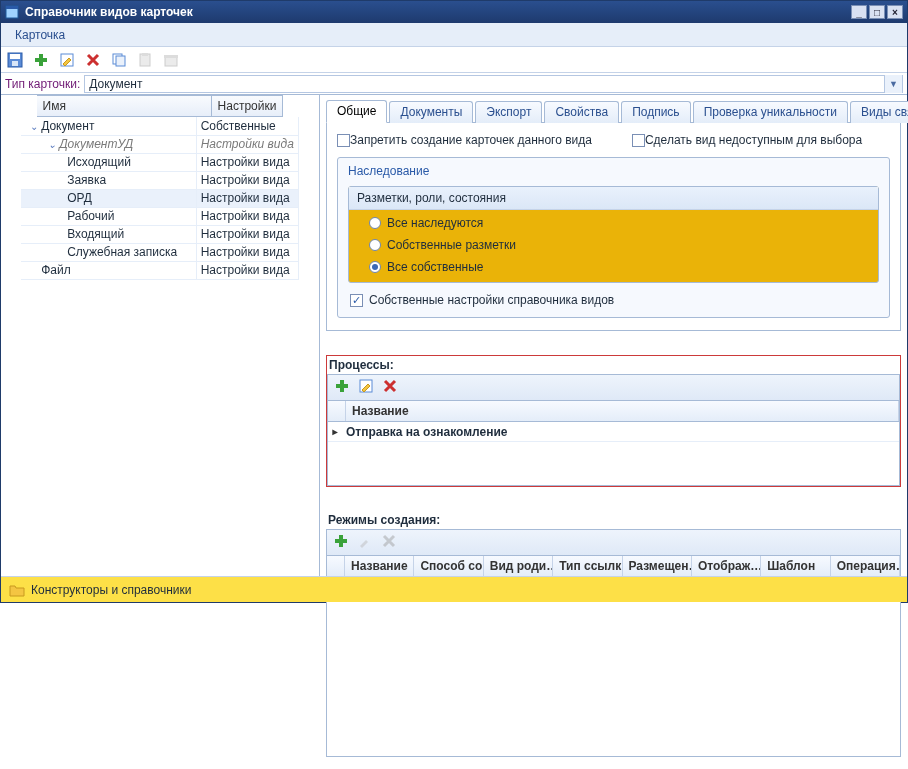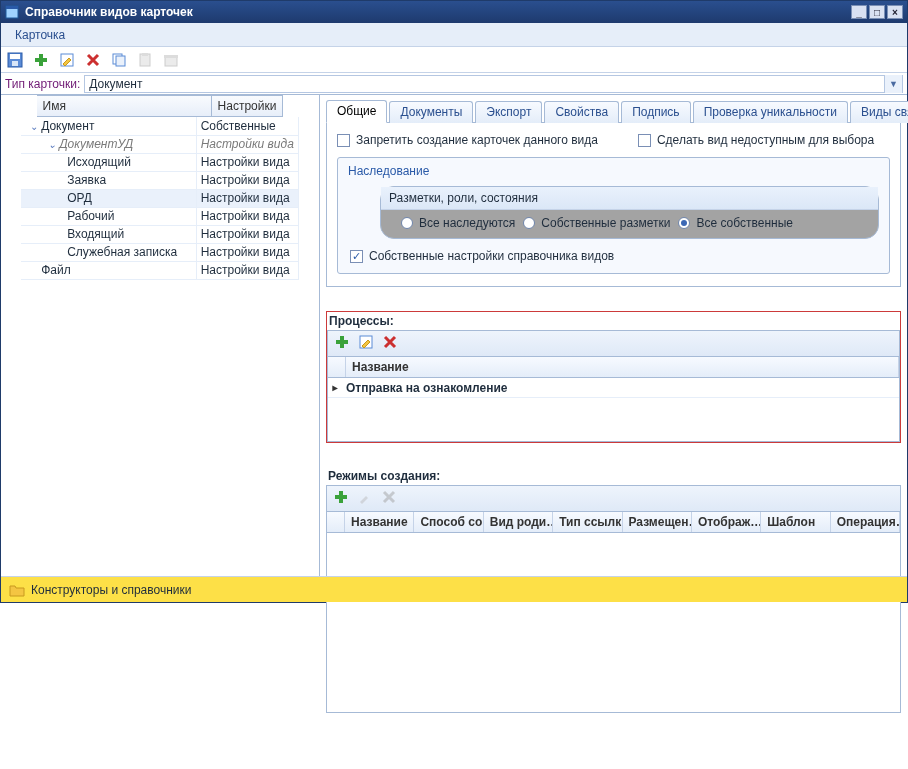--- a/index.html
+++ b/index.html
@@ -41,27 +41,27 @@
   .lvl1 { padding-left:22px; color:#7a7a7a; font-style:italic; }
   .lvl2 { padding-left:42px; }
   .cfg-italic { color:#7a7a7a; font-style:italic; }
   
   .right { flex:1; display:flex; flex-direction:column; padding:4px 6px 6px 6px; background:#fff; min-width:0; }
   .tabs { display:flex; align-items:flex-end; height:24px; border-bottom:1px solid #a6bad6; position:relative; }
   .tab { padding:3px 10px 4px 10px; border:1px solid #a6bad6; border-bottom:none; background:linear-gradient(#f7faff,#e4edf9); margin-right:2px; color:#2a4f8f; cursor:default; white-space:nowrap; position:relative; top:1px; border-radius:3px 3px 0 0; }
   .tab.active { background:#fff; color:#000; z-index:2; border-bottom:1px solid #fff; }
   .tabpage { flex:0 0 auto; border:1px solid #a6bad6; border-top:none; background:#fff; padding:10px 10px 12px 10px; }
   .chk-row { display:flex; gap:40px; margin-bottom:10px; }
-  .chk { display:flex; align-items:center; gap:6px; }
+  .chk { display:flex; align-items:center; }
   .chk .box { width:13px; height:13px; border:1px solid #7a8fb5; background:#fff; }
   .group { border:1px solid #a6bad6; border-radius:3px; padding:8px 10px 10px 10px; background:#f6f9fe; }
   .group .gtitle { color:#2a5aa8; margin:-2px 0 8px 0; }
-  .subgroup { border:1px solid #a6bad6; border-radius:14px; background:#a3a3a3;margin-left:32px; }
+  .subgroup { border:1px solid #a6bad6; border-radius:3px; background:#eab308; }
   .subhead { background:linear-gradient(#e9f1fc,#dbe7f7); border-bottom:1px solid #c5d3e8; padding:4px 8px; }
-  .radios { padding:6px 10px 8px 20px; display:flex; flex-direction:row; gap:8px; }
+  .radios { padding:6px 10px 8px 20px; display:flex; flex-direction:column; gap:8px; }
   .radio { display:flex; align-items:center; gap:6px; }
   .rc { width:12px; height:12px; border:1px solid #6f85ab; border-radius:50%; background:#fff; position:relative; }
   .rc.sel::after { content:""; position:absolute; inset:2px; background:#3b68b5; border-radius:50%; }
   .own-chk { display:flex; align-items:center; gap:6px; margin:10px 2px 0 2px; }
   .own-chk .box { width:13px; height:13px; border:1px solid #7a8fb5; background:#fff; display:flex; align-items:center; justify-content:center; color:#2a5aa8; font-size:11px; line-height:1; }
   
   .section { margin-top:24px;font-weight:bold; }
   .sec-label { padding:2px 2px; }
   .proc { border:1px solid #cc3a3a; }
   .sec-tools { background:linear-gradient(#eef4fc,#dfe9f7); border:1px solid #a6bad6; border-top:none; padding:3px 6px; display:flex; gap:8px; align-items:center; }

